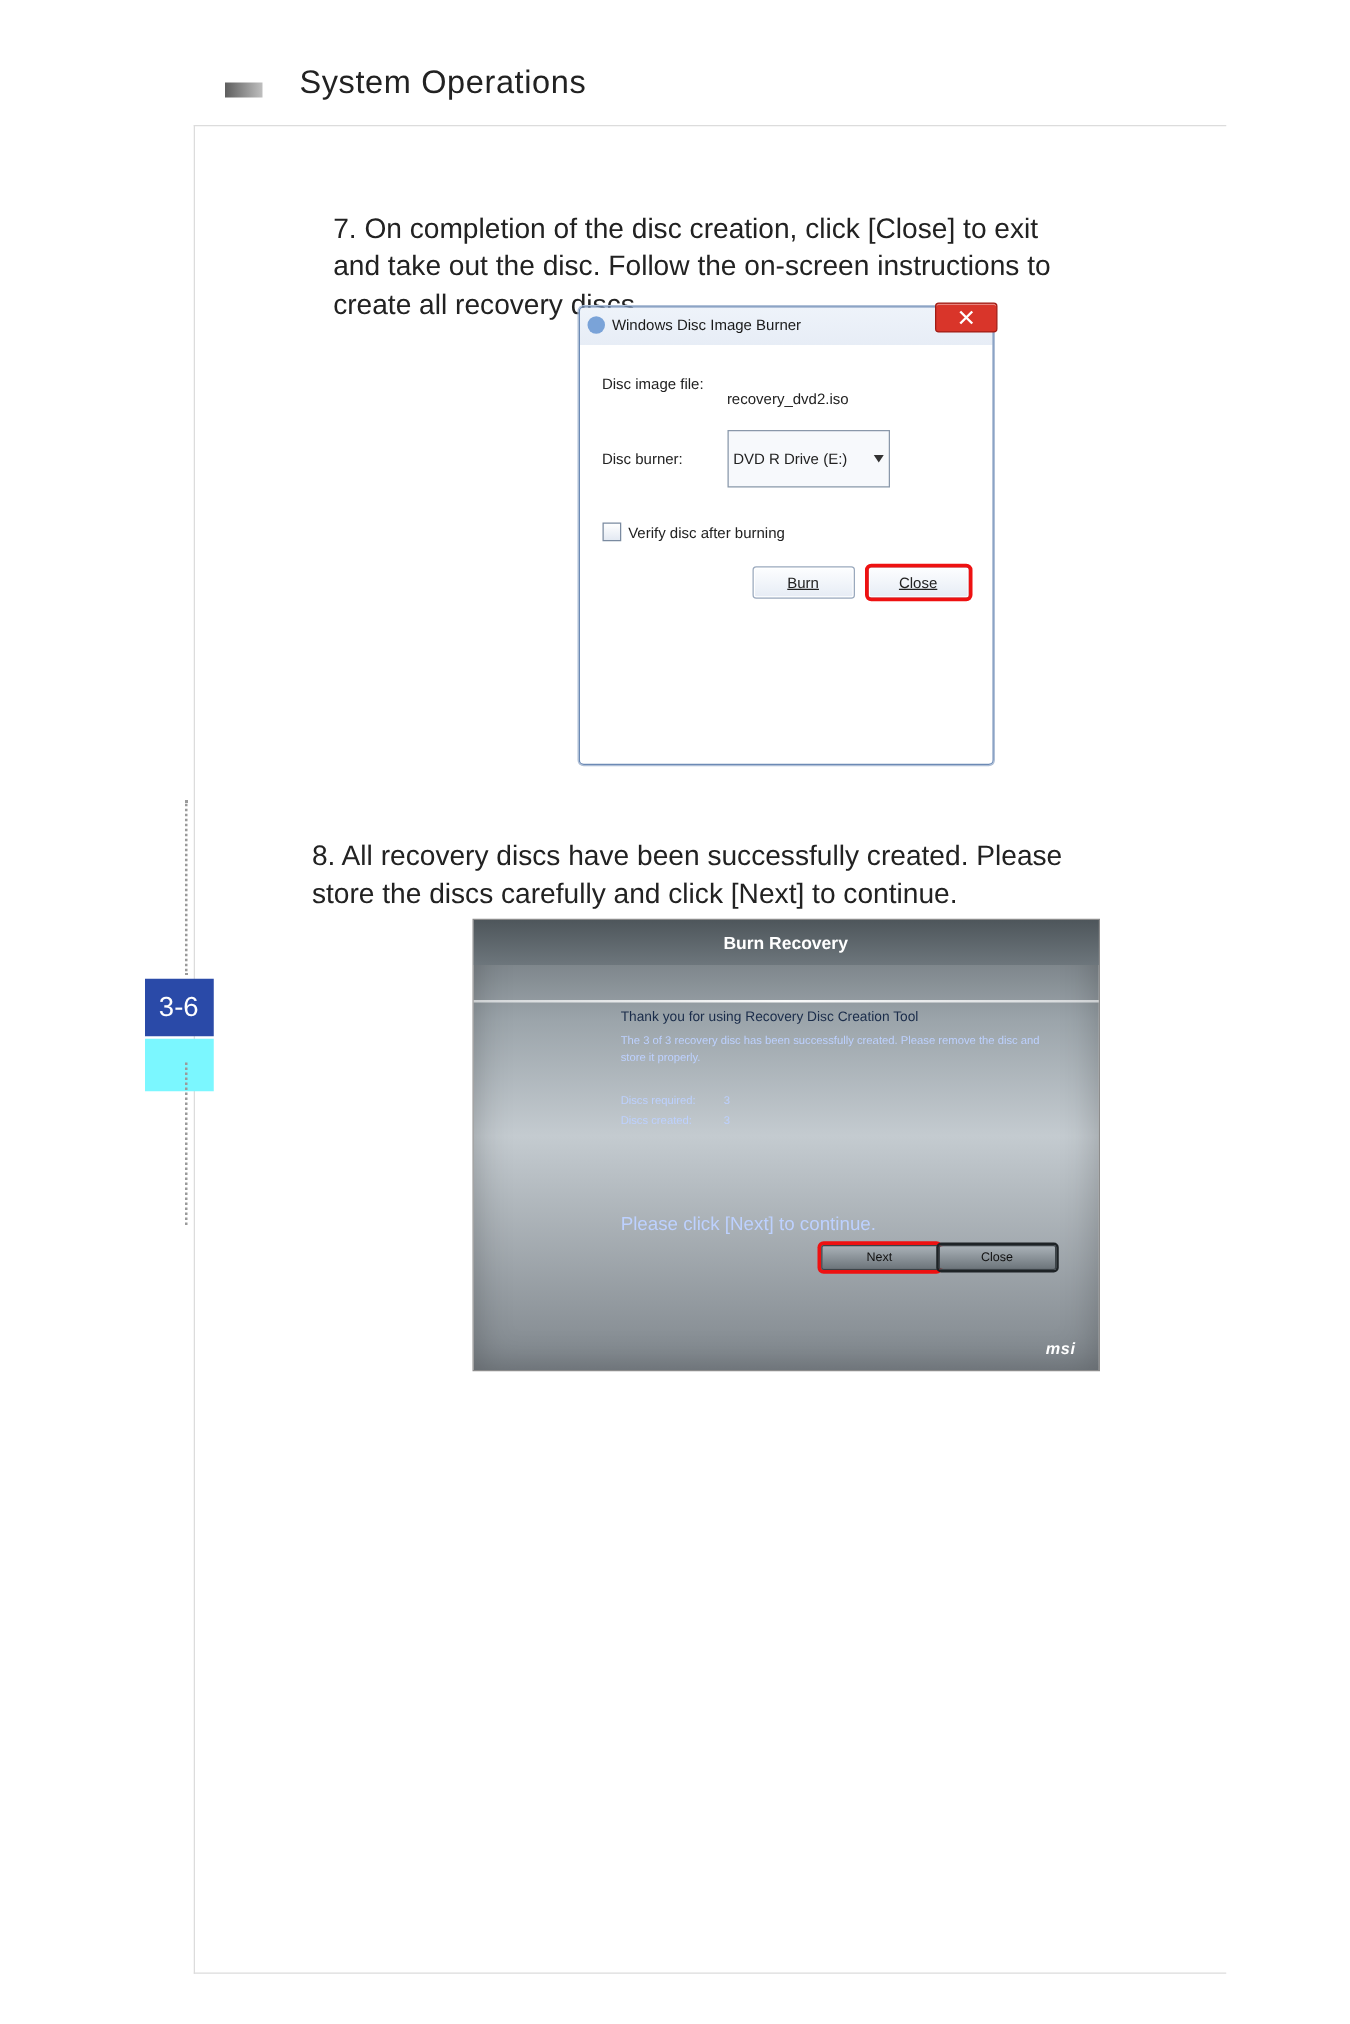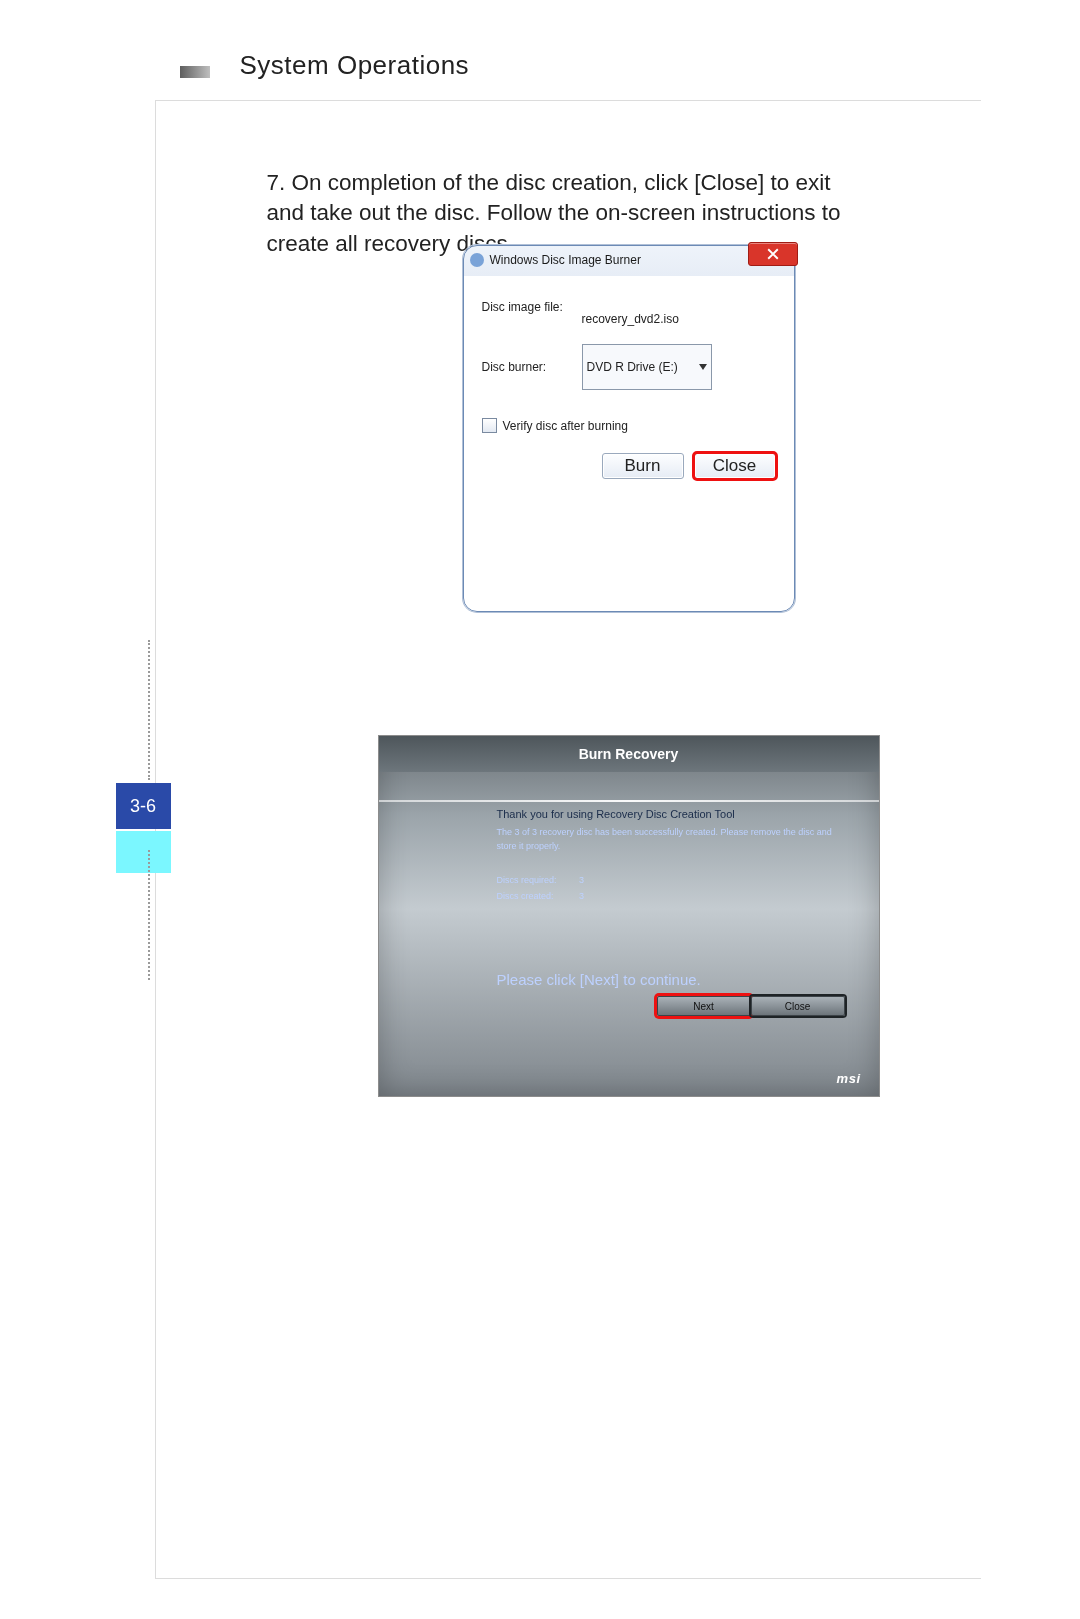--- a/index.html
+++ b/index.html
@@ -5,45 +5,45 @@
   html,body{margin:0;padding:0;background:#fff;font-family:Arial,Helvetica,sans-serif;color:#222;}
   .page{position:relative;width:881px;height:1619px;margin:0 auto;background:#fff;}
   
   .hdr-line{position:absolute;left:80px;top:66px;width:30px;height:12px;background:linear-gradient(90deg,#5e5e5e 0%,#bfbfbf 100%);}
   .hdr-title{position:absolute;left:140px;top:50px;font-size:26px;letter-spacing:.5px;}
   
   .frame{position:absolute;left:55px;top:100px;right:0;bottom:40px;border:1px solid #dcdcdc;border-right:none;}
   
   .side-dots-top{position:absolute;left:48px;top:640px;height:140px;border-left:2px dotted #9a9a9a;}
   .side-dots-bot{position:absolute;left:48px;top:850px;height:130px;border-left:2px dotted #9a9a9a;}
-  .side-page{position:absolute;left:16px;top:783px;width:55px;height:46px;background:#2a4aa8;color:#fff;display:flex;align-items:center;justify-content:center;font-size:18px;}
+  .side-page{position:absolute;left:16px;top:783px;width:55px;height:46px;background:#2a4aa8;color:#fff;display:flex;align-items:center;justify-content:center;font-size:22px;}
   .side-cyan{position:absolute;left:16px;top:831px;width:55px;height:42px;background:#7bf7ff;}
   
   .para{position:absolute;font-size:22.5px;line-height:1.35;color:#222;}
   .p7{left:167px;top:168px;right:110px;}
   .p8{left:150px;top:670px;right:110px;}
   
-  .win{position:absolute;left:363px;top:245px;width:330px;height:365px;border:1px solid #6c8ab5;border-radius:14px;background:linear-gradient(#eef3fa,#e7edf6 30px,#fff 30px);box-shadow:0 0 0 1px #b0c0d7;}
+  .win{position:absolute;left:363px;top:245px;width:330px;height:365px;border:1px solid #6c8ab5;border-radius:4px;background:linear-gradient(#eef3fa,#e7edf6 30px,#fff 30px);box-shadow:0 0 0 1px #b0c0d7;}
   .win-tb{height:28px;display:flex;align-items:center;padding:0 6px;font-size:12px;color:#1a1a1a;position:relative;}
   .win-ico{width:14px;height:14px;border-radius:50%;background:#7aa3d8;margin-right:6px;}
   .win-close{position:absolute;right:-4px;top:-4px;width:48px;height:22px;background:#d9352a;border:1px solid #a01c14;border-radius:3px;display:flex;align-items:center;justify-content:center;box-shadow:inset 0 1px 0 rgba(255,255,255,.4);}
   .win-close svg{width:12px;height:12px;}
   .win-body{padding:14px 18px 12px 18px;font-size:12px;color:#222;}
   .row{display:flex;align-items:center;margin-bottom:18px;}
   .row .lbl{width:100px;}
   .row .val{flex:1;margin-top:24px;}
   .sel{border:1px solid #8a98aa;height:20px;padding:12px 4px;display:flex;align-items:center;justify-content:space-between;background:#f7f9fc;width:120px;}
   .sel .tri{width:0;height:0;border-left:4px solid transparent;border-right:4px solid transparent;border-top:6px solid #333;}
   .status-box{border:1px solid #c9d1dc;border-radius:2px;padding:14px 12px 26px 12px;position:relative;margin-top:4px;}
   .status-lbl{position:absolute;top:-8px;left:8px;background:#fff;padding:0 4px;font-size:12px;}
   .prog{height:18px;border:1px solid #8fa960;background:#33e000;margin-top:28px;}
   .chk-row{display:flex;align-items:center;margin-top:28px;font-size:12px;}
   .chk{width:13px;height:13px;border:1px solid #7a8aa0;background:linear-gradient(#fff,#e3e9f2);margin-right:6px;}
   .btn-row{display:flex;justify-content:flex-end;gap:10px;margin-top:20px;}
-  .wbtn{width:80px;height:24px;border:1px solid #9aa9bd;border-radius:3px;background:linear-gradient(#fdfeff,#e6ecf5);font-size:17px;display:flex;align-items:center;justify-content:center;box-shadow:inset 0 0 0 1px #fff;}
+  .wbtn{width:80px;height:24px;border:1px solid #9aa9bd;border-radius:3px;background:linear-gradient(#fdfeff,#e6ecf5);font-size:12px;display:flex;align-items:center;justify-content:center;box-shadow:inset 0 0 0 1px #fff;text-decoration:underline;}
   .hl{outline:3px solid #e11;outline-offset:-1px;}
   
   .br{position:absolute;left:278px;top:735px;width:500px;height:360px;border:1px solid #8c8c8c;background:linear-gradient(180deg,#676e73 0%,#9ba4aa 22%,#c4cbd0 48%,#7f868c 100%);box-shadow:inset 0 0 30px rgba(0,0,0,.25);}
   .br-title-wrap{height:36px;display:flex;align-items:center;justify-content:center;background:linear-gradient(180deg,#4e565b,#6d767c);}
   .br-title{color:#fff;font-size:14px;font-weight:bold;}
   .br-hr{height:2px;background:linear-gradient(90deg,rgba(255,255,255,.6),rgba(255,255,255,.95),rgba(255,255,255,.6));margin-top:28px;}
   .br-body{padding:0 28px 0 118px;font-size:10px;color:#e7efff;}
   .br-thank{color:#1a2c4a;font-size:11px;margin:6px 0 6px 0;}
   .br-sub{color:#bdd1ff;font-size:9px;line-height:1.5;}
   .br-stats{margin-top:22px;font-size:9px;color:#bdd1ff;}
@@ -97,20 +97,21 @@
         <div class="chk"></div>
         <span>Verify disc after burning</span>
       </div>
       <div class="btn-row">
         <div class="wbtn">Burn</div>
         <div class="wbtn hl">Close</div>
       </div>
     </div>
   </div>
 
+  <div class="para p8">8.  All recovery discs have been successfully created. Please store the discs carefully and click [Next] to continue.</div>
 
   <div class="br">
     <div class="br-title-wrap">
       <div class="br-title">Burn Recovery</div>
     </div>
     <div class="br-hr"></div>
     <div class="br-body">
       <div class="br-thank">Thank you for using Recovery Disc Creation Tool</div>
       <div class="br-sub">The 3 of 3 recovery disc has been successfully created. Please remove the disc and store it properly.</div>
       <div class="br-stats">

